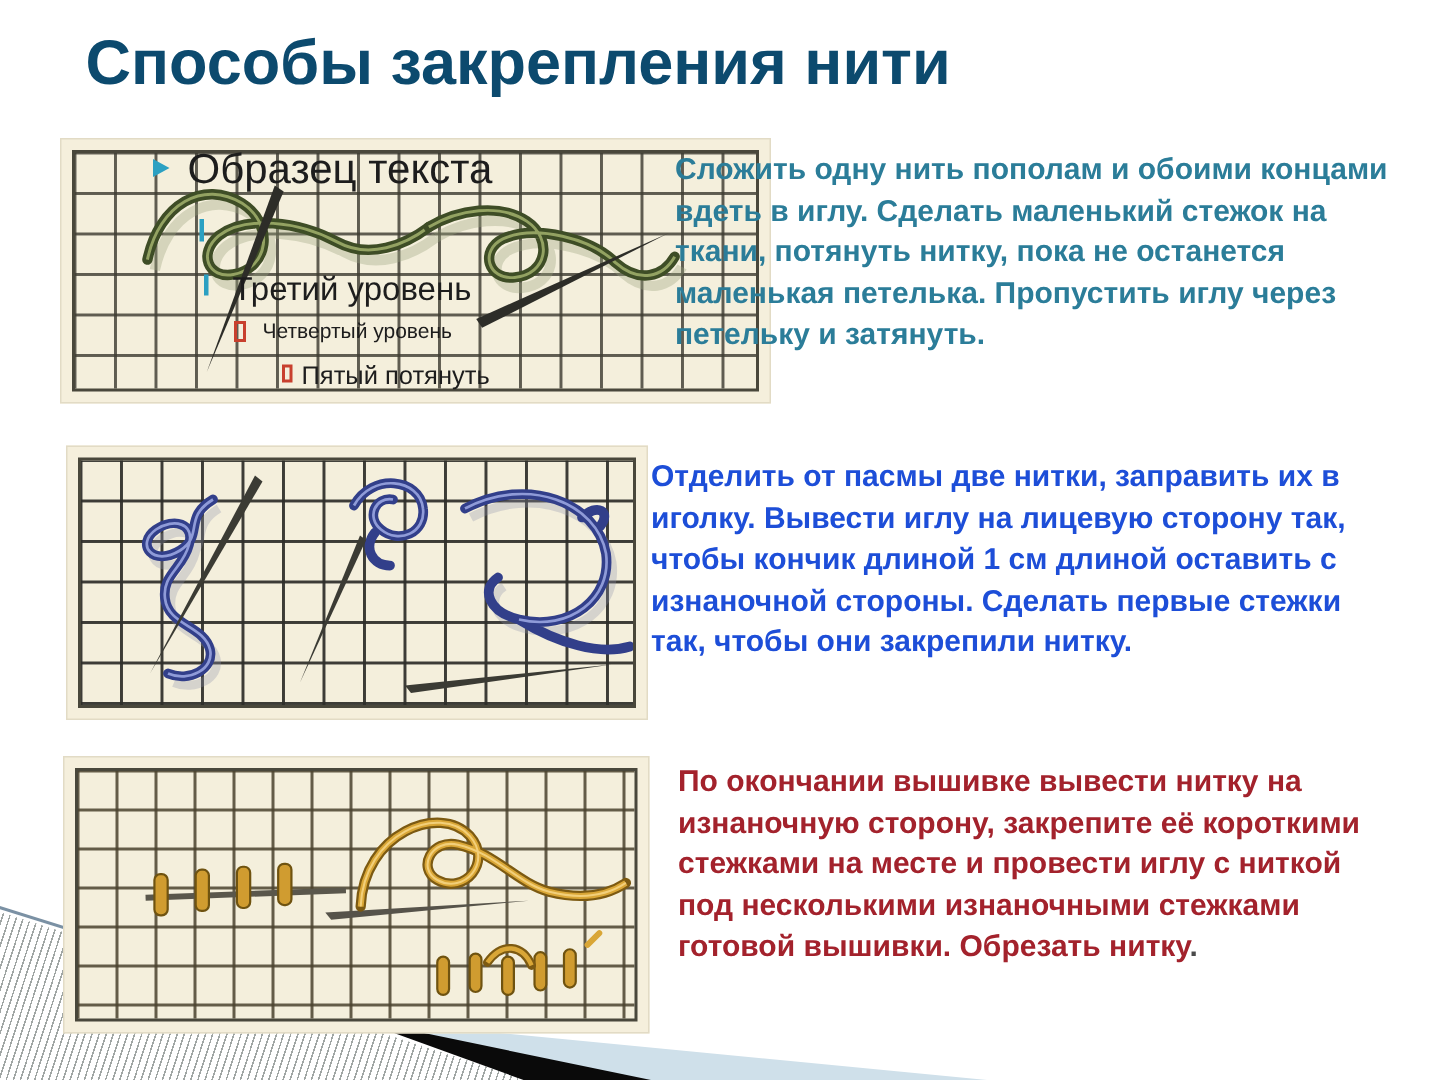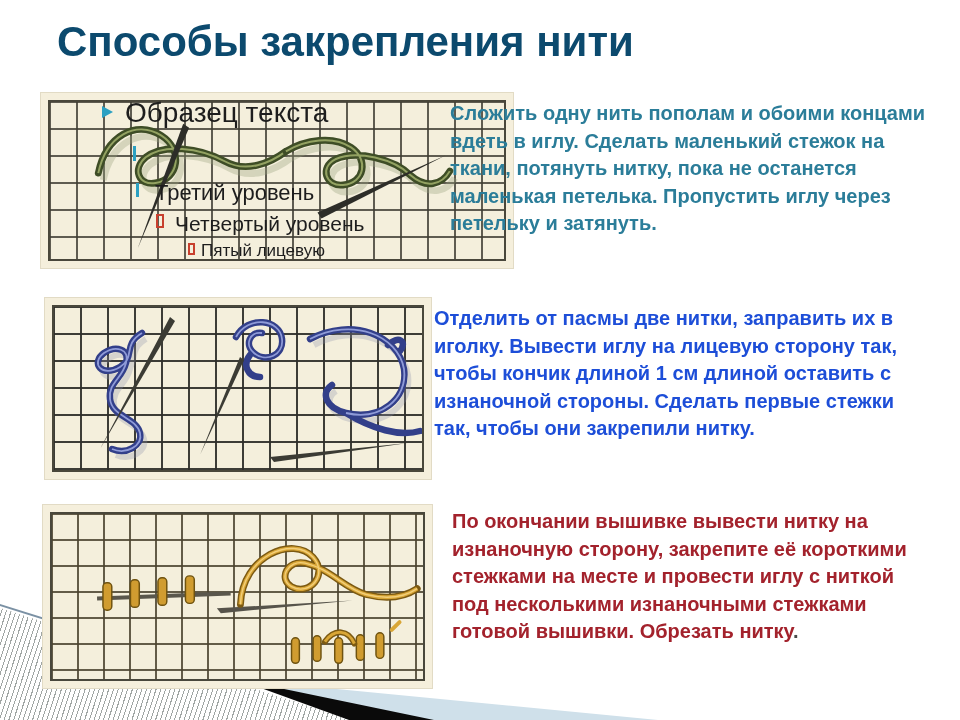--- a/index.html
+++ b/index.html
@@ -42,21 +42,21 @@
       linear-gradient(to right, rgba(74,66,46,0.85) 2px, rgba(0,0,0,0) 2px),
       linear-gradient(to bottom, rgba(74,66,46,0.85) 2px, rgba(0,0,0,0) 2px);
     background-size:26px 26px;
   }
   .grid svg{position:absolute;left:0;top:0;width:100%;height:100%;}
   
   .ph-line{position:absolute;color:#1d1d1d;white-space:nowrap;z-index:3;}
   .ph1{left:84px;top:4px;font-size:28px;}
   .ph2{left:112px;top:50px;font-size:23px;}
   .ph3{left:114px;top:87px;font-size:22px;}
-  .ph4{left:134px;top:119px;font-size:21px;}
+  .ph4{left:134px;top:119px;font-size:14px;}
   .ph5{left:160px;top:148px;font-size:17px;}
   .bullet{position:absolute;z-index:3;}
   .b1{left:61px;top:13px;width:0;height:0;
       border-left:11px solid #2ba0c2;border-top:6px solid transparent;border-bottom:6px solid transparent;}
   .b2{left:92px;top:53px;width:3px;height:15px;background:#2ba0c2;}
   .b3{left:95px;top:90px;width:3px;height:14px;background:#2ba0c2;}
   .b4{left:115px;top:121px;width:8px;height:14px;border:2px solid #c8402e;box-sizing:border-box;}
   .b5{left:147px;top:150px;width:7px;height:12px;border:2px solid #c8402e;box-sizing:border-box;}
   
   .step-text{
@@ -113,21 +113,21 @@
   </div>
 
   <span class="bullet b1"></span>
   <span class="ph-line ph1">Образец текста</span>
   <span class="bullet b2"></span>
   <span class="bullet b3"></span>
   <span class="ph-line ph3">Третий уровень</span>
   <span class="bullet b4"></span>
   <span class="ph-line ph4">Четвертый уровень</span>
   <span class="bullet b5"></span>
-  <span class="ph-line ph5">Пятый лицевую</span>
+  <span class="ph-line ph5">Пятый потянуть</span>
 </div>
 
 <p class="step-text" id="step1"><span>Сложить одну нить пополам и обоими концами
 вдеть в иглу. Сделать маленький стежок на
 ткани, потянуть нитку, пока не останется
 маленькая петелька. Пропустить иглу через
 петельку и затянуть.</span></p>
 
 <div class="photo" id="photo2">
   <div class="grid">

